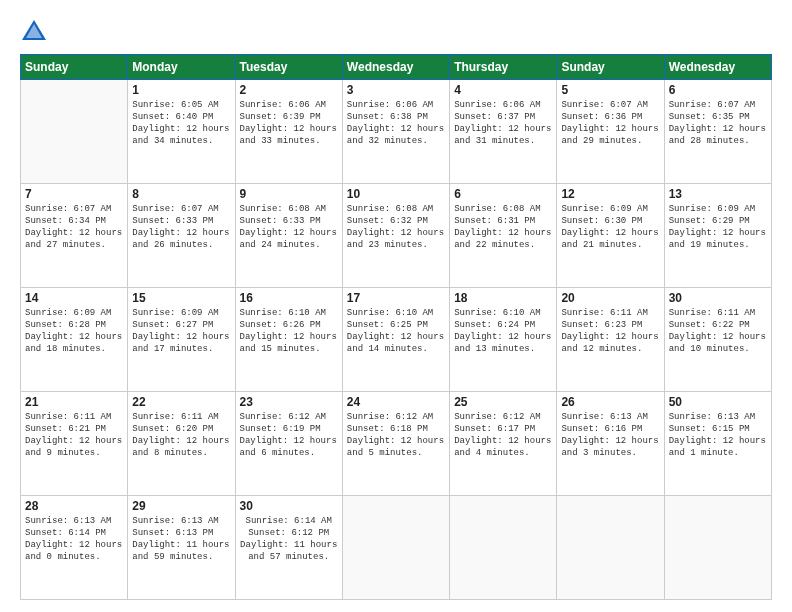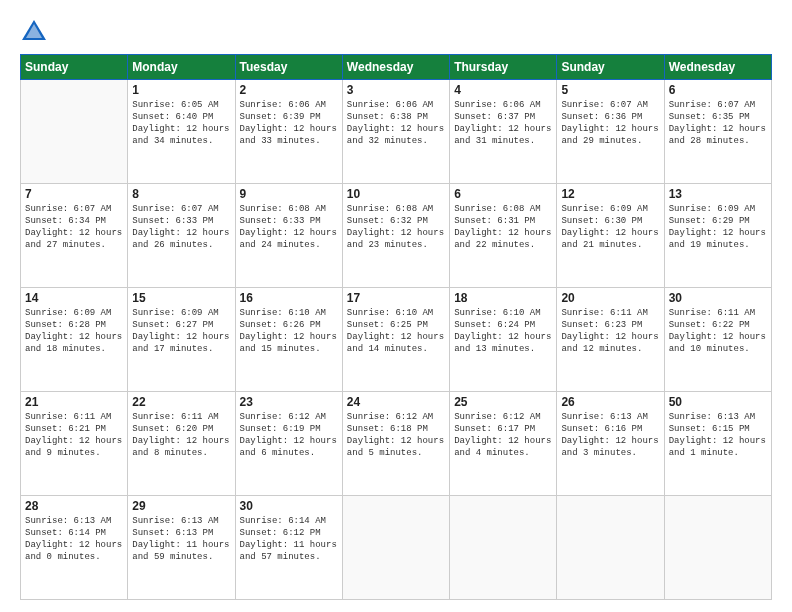--- a/index.html
+++ b/index.html
@@ -345,21 +345,21 @@
           </td>
           <td>
             <span class="day-number">29</span>
             <div class="day-info" style="white-space: pre-line;">Sunrise: 6:13 AM
 Sunset: 6:13 PM
 Daylight: 11 hours
 and 59 minutes.</div>
           </td>
           <td>
             <span class="day-number">30</span>
-            <div class="day-info" style="white-space: pre-line;">Sunrise: 6:14 AM
+            <div class="day-info" style="white-space: pre-line; text-align: center;">Sunrise: 6:14 AM
 Sunset: 6:12 PM
 Daylight: 11 hours
 and 57 minutes.</div>
           </td>
           <td class="empty"></td>
           <td class="empty"></td>
           <td class="empty"></td>
           <td class="empty"></td>
         </tr>
       </tbody>

